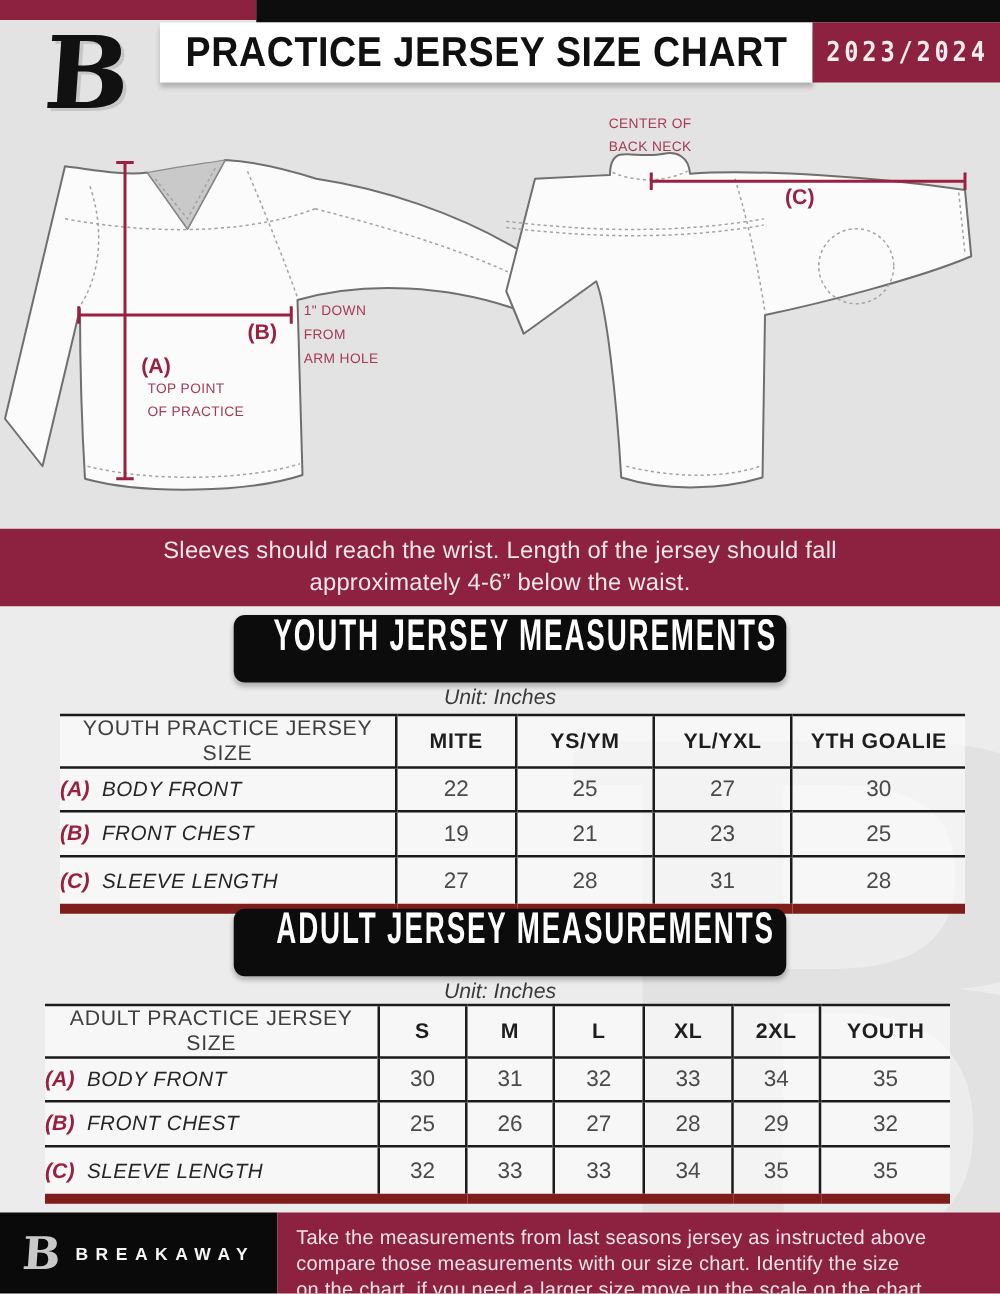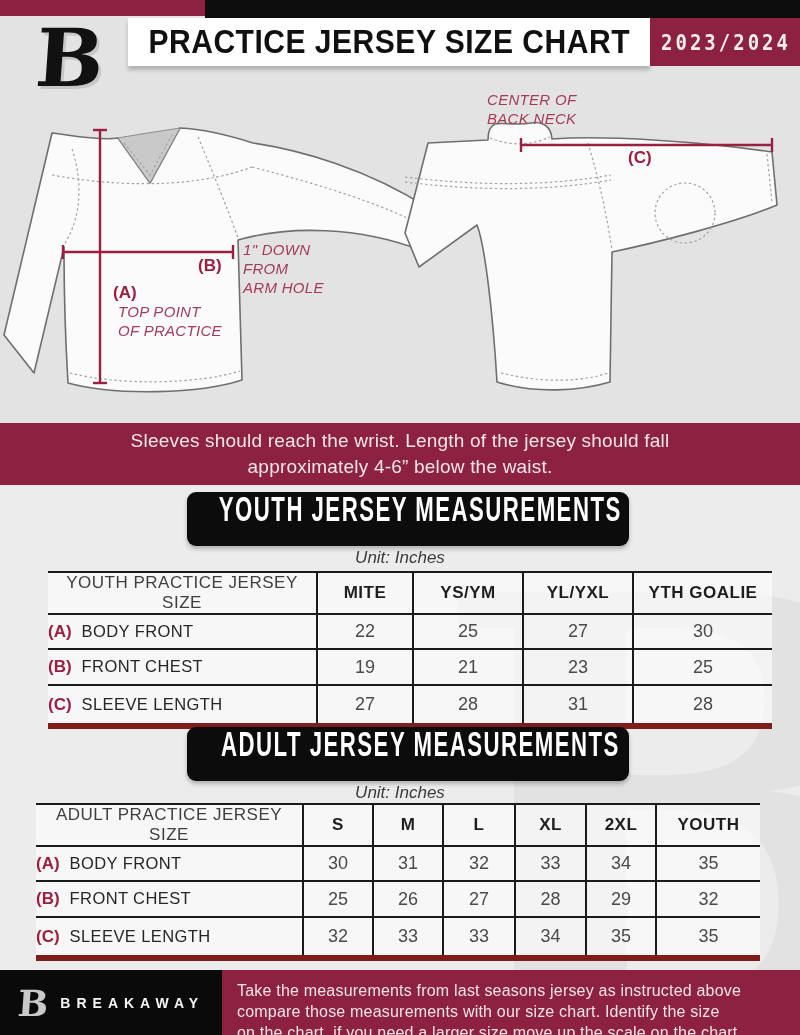--- a/index.html
+++ b/index.html
@@ -23,42 +23,42 @@
   .season-box span{font-family:"DejaVu Sans Mono",monospace;font-weight:bold;font-size:19px;
                    letter-spacing:3px;color:#F4ECEE;transform:scaleY(1.15);display:inline-block;}
 
   
   svg{overflow:visible;}
   .jersey{fill:#FBFBFB;stroke:#6F6F6F;stroke-width:1.6;stroke-linejoin:round;}
   .neckfill{fill:#C9C9C9;stroke:#8A8A8A;stroke-width:1;}
   .seam{fill:none;stroke:#A3A3A3;stroke-width:1.2;stroke-dasharray:2.5 2.5;}
   .mline{stroke:#9B1F41;stroke-width:2.4;}
   .dlabel{color:#9B1F41;font-weight:700;font-size:17px;}
-  .dnote{color:#A43B57;font-style:italic;font-size:15px;line-height:19px;letter-spacing:.3px;}
+  .dnote{color:#A43B57;font-size:11px;line-height:19px;letter-spacing:.3px;}
 
   
   .inst-banner{left:0;top:423px;width:800px;height:62px;background:#8C2240;
                display:flex;flex-direction:column;align-items:center;justify-content:center;}
   .inst-banner div{font-size:19px;line-height:26px;color:#F2E6EA;letter-spacing:.2px;}
 
   
   .pill{width:418px;height:54px;background:#0C0C0C;border-radius:9px;
         display:flex;align-items:flex-start;justify-content:center;box-shadow:0 3px 4px rgba(0,0,0,0.25);padding-left:24px;}
   .pill span{color:#FFFFFF;font-weight:700;font-size:30px;letter-spacing:2px;white-space:nowrap;
              display:inline-block;transform:scale(.74,1.18);}
   .unit{width:800px;text-align:center;font-style:italic;font-size:17px;color:#3B3B3B;}
 
   
   table.szt{border-collapse:collapse;table-layout:fixed;width:724px;}
   table.szt td{border-top:2px solid #1B1B1B;padding:0;background:rgba(255,255,255,0.6);}
-  table.szt tr:last-child td{border-bottom:6px solid #7f1d1d;}
+  table.szt tr:last-child td{border-bottom:8px solid #7f1d1d;}
   table.szt td.v{border-left:2px solid #1B1B1B;text-align:center;margin-left:12px;}
   td.hlabel{font-size:17px;color:#3F3F3F;text-align:center;letter-spacing:.5px;}
   td.hcol{font-weight:700;font-size:17px;color:#1E1E1E;letter-spacing:.5px;}
-  td.rlabel{padding-left:24px;}
+  td.rlabel{padding-left:24px;font-style:italic;}
   .rkey{color:#9B1F41;font-weight:700;font-size:17px;margin-right:10px;}
   .rname{color:#262626;font-size:16.5px;letter-spacing:.4px;}
   td.val{font-size:18px;color:#4A4A4A;}
   tr.h td{height:38px;}
   tr.r1 td{height:33px;} tr.r2 td{height:34px;} tr.r3 td{height:37px;}
 
   
   .foot-black{left:0;top:970px;width:222px;height:65px;background:#0A0A0A;
               display:flex;align-items:center;justify-content:center;gap:12px;}
   .foot-logo{font-family:"DejaVu Serif",serif;font-weight:bold;font-size:36px;color:#C9C9C9;

